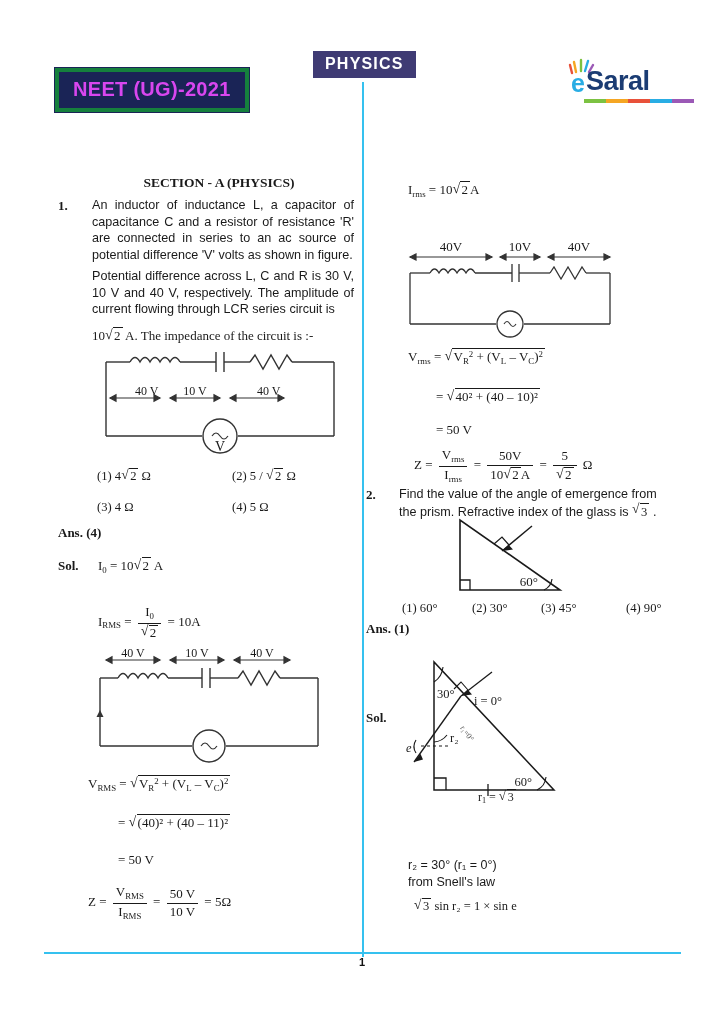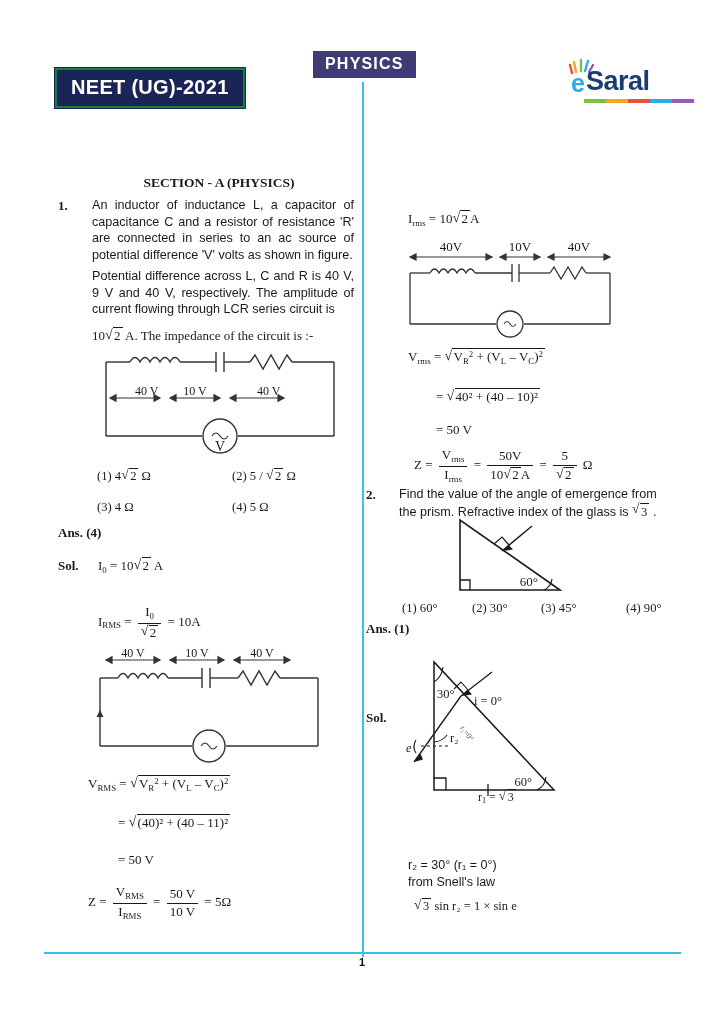--- a/index.html
+++ b/index.html
@@ -9,25 +9,25 @@
     font-family: "Liberation Serif", serif;
     color: #1a1a1a;
     position: relative;
     overflow: hidden;
   }
   .page { position: relative; width: 724px; height: 1024px; }
 
   
   .neet-badge {
     position: absolute; left: 55px; top: 68px;
-    background: #1a2456; color: #ffffff;
+    background: #1a2456; color: #d946ef;
     font-family: "Liberation Sans", sans-serif;
     font-weight: bold; font-size: 20px; letter-spacing: .3px;
     padding: 6px 14px 7px 14px;
-    border: 2px solid #15803d;
+    border: 4px solid #15803d;
     box-shadow: 0 0 0 1px #1a2456;
   }
   .physics-badge {
     position: absolute; left: 313px; top: 51px;
     background: #3f3b74; color: #ffffff;
     font-family: "Liberation Sans", sans-serif;
     font-weight: bold; font-size: 16px; letter-spacing: 1.2px;
     padding: 4px 12px 5px 12px;
   }
   .logo { position: absolute; right: 28px; top: 58px; width: 132px; height: 48px; }
@@ -122,21 +122,21 @@
   </div>
 
   <div class="col-rule"></div>
   <div class="footer-rule"></div>
   <div class="page-num">1</div>
 
   <div class="sec-title">SECTION - A (PHYSICS)</div>
 
   <div class="qnum" style="left:58px; top:198px;">1.</div>
   <div class="qbody" style="left:92px; top:197px; width:262px;">An inductor of inductance L, a capacitor of capacitance C and a resistor of resistance 'R' are connected in series to an ac source of potential difference 'V' volts as shown in figure.</div>
-  <div class="qbody" style="left:92px; top:268px; width:262px;">Potential difference across L, C and R is 40 V, 9 V and 40 V, respectively. The amplitude of current flowing through LCR series circuit is</div>
+  <div class="qbody" style="left:92px; top:268px; width:262px;">Potential difference across L, C and R is 30 V, 10 V and 40 V, respectively. The amplitude of current flowing through LCR series circuit is</div>
   <div class="qbody" style="left:92px; top:327px; width:262px; font-family:'Liberation Serif',serif; font-size:13px;">
     <span>10</span><span class="rad"><span class="rbody">2</span></span><span> A. The impedance of the circuit is :-</span>
   </div>
 
   <div class="dg" style="left:98px; top:348px;">
     <svg width="250" height="105" viewBox="0 0 250 105">
       <g stroke="#333" stroke-width="1.4" fill="none">
         <path d="M8 14 L32 14"></path>
         <path d="M32 14 q5 -9 10 0 q5 -9 10 0 q5 -9 10 0 q5 -9 10 0 q5 -9 10 0"></path>
         <path d="M82 14 L118 14"></path>
@@ -256,21 +256,21 @@
       <span class="den"><span>I</span><sub>RMS</sub></span>
     </span>
     =
     <span class="frac">
       <span class="num">50 V</span>
       <span class="den">10 V</span>
     </span>
     <span>= 5Ω</span>
   </div>
 
-  <div class="mathline" style="left:408px; top:210px;">
+  <div class="mathline" style="left:408px; top:181px;">
     <span>I</span><sub>rms</sub>
     <span>= 10</span><span class="rad"><span class="rbody">2</span></span><span>A</span>
   </div>
 
   <div class="dg" style="left:404px; top:236px;">
     <svg width="260" height="95" viewBox="0 0 260 95">
       <g stroke="#333" stroke-width="1.2" fill="#333">
         <path d="M6 21 L88 21" stroke-width="1.1"></path>
           <path d="M6 21 l6 -3 v6 z"></path>
           <path d="M88 21 l-6 -3 v6 z"></path>

